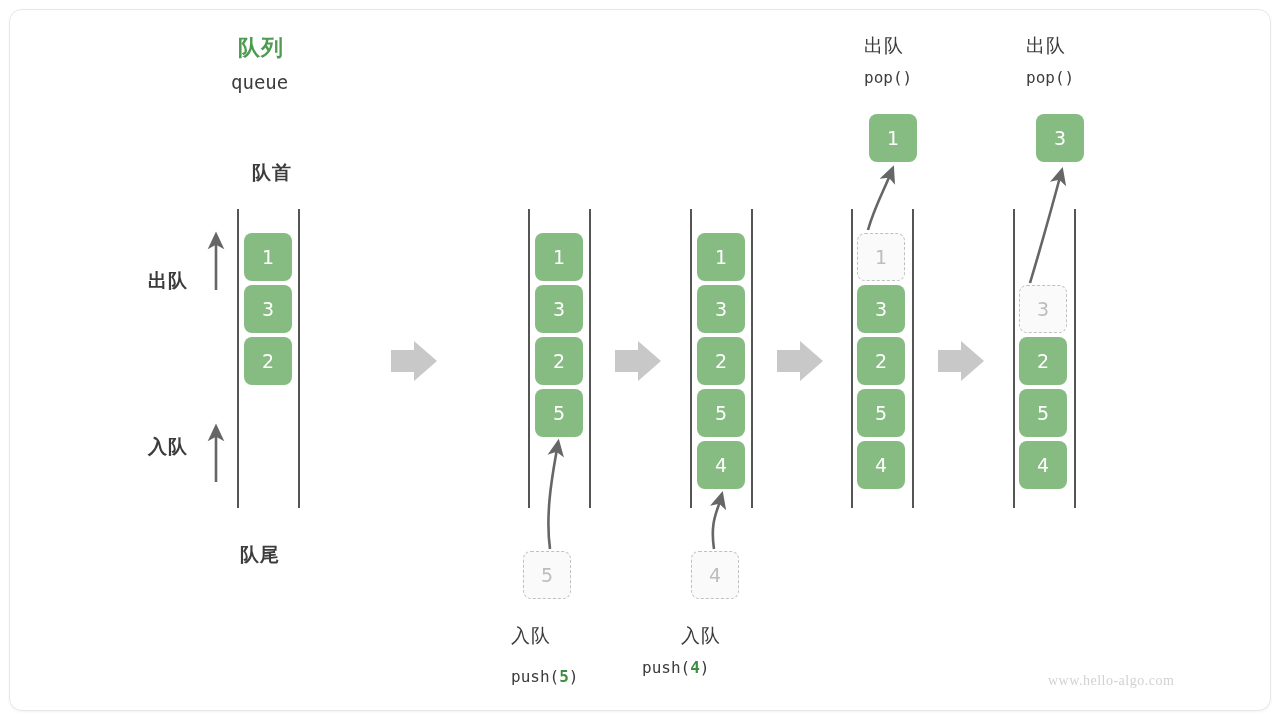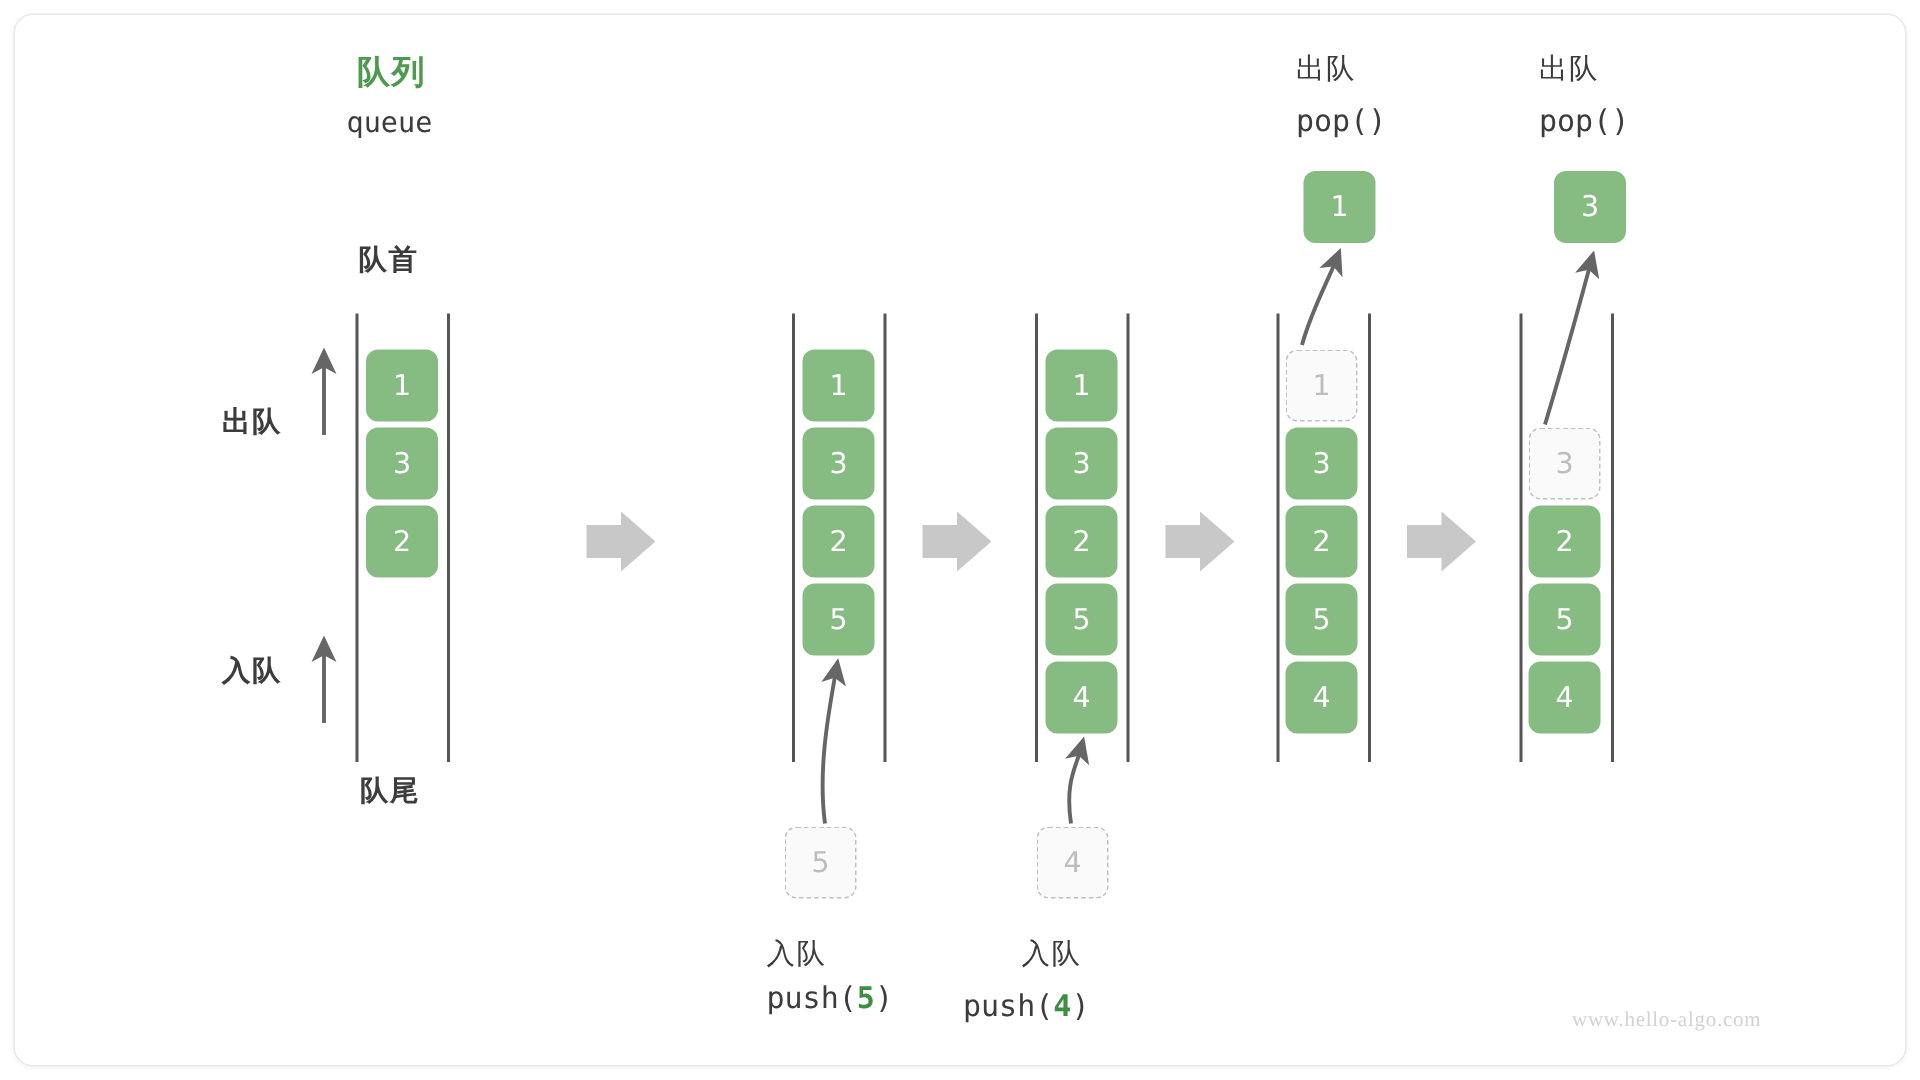--- a/index.html
+++ b/index.html
@@ -51,21 +51,21 @@
     color: #3c3c3c;
     letter-spacing: 1px;
   }
   .op-cn {
     font-size: 19px;
     color: #3c3c3c;
     letter-spacing: 1px;
   }
   .op-code {
     font-family: "DejaVu Sans Mono", "Liberation Mono", monospace;
-    font-size: 20px;
+    font-size: 16px;
     color: #3c3c3c;
     letter-spacing: 0px;
   }
   .op-code .arg { color: #3f8f43; font-weight: bold; }
   .watermark {
     font-family: Liberation Serif, serif;
     font-size: 14px;
     color: #d2d2d2;
     letter-spacing: 0.5px;
   }
@@ -108,41 +108,41 @@
 </style>
 </head>
 <body>
 
 <div id="canvas">
   <div class="card-frame"></div>
 
   <div class="txt title-cn" style="left:238px; top:33px;">队列</div>
   <div class="txt title-en" style="left:231px; top:71px;">queue</div>
 
-  <div class="txt label-cn" style="left:239px; top:160px;">队首</div>
-  <div class="txt label-cn" style="left:240px; top:514px;">队尾</div>
+  <div class="txt label-cn" style="left:252px; top:160px;">队首</div>
+  <div class="txt label-cn" style="left:240px; top:542px;">队尾</div>
 
   <div class="txt label-cn" style="left:148px; top:268px;">出队</div>
   <div class="txt label-cn" style="left:148px; top:434px;">入队</div>
 
   <div class="rail" style="left:237px; top:209px; height:299px;"></div>
   <div class="rail" style="left:298px; top:209px; height:299px;"></div>
   <div class="cell" style="left:244px; top:233px;">1</div>
   <div class="cell" style="left:244px; top:285px;">3</div>
   <div class="cell" style="left:244px; top:337px;">2</div>
 
   <div class="rail" style="left:528px; top:209px; height:299px;"></div>
   <div class="rail" style="left:589px; top:209px; height:299px;"></div>
   <div class="cell" style="left:535px; top:233px;">1</div>
   <div class="cell" style="left:535px; top:285px;">3</div>
   <div class="cell" style="left:535px; top:337px;">2</div>
   <div class="cell" style="left:535px; top:389px;">5</div>
   <div class="cell ghost" style="left:523px; top:551px;">5</div>
   <div class="txt op-cn" style="left:511px; top:623px;">入队</div>
-  <div class="txt op-code" style="left:511px; top:653px;"><span>push(</span><span class="arg">5</span><span>)</span></div>
+  <div class="txt op-code" style="left:511px; top:667px;"><span>push(</span><span class="arg">5</span><span>)</span></div>
 
   <div class="rail" style="left:690px; top:209px; height:299px;"></div>
   <div class="rail" style="left:751px; top:209px; height:299px;"></div>
   <div class="cell" style="left:697px; top:233px;">1</div>
   <div class="cell" style="left:697px; top:285px;">3</div>
   <div class="cell" style="left:697px; top:337px;">2</div>
   <div class="cell" style="left:697px; top:389px;">5</div>
   <div class="cell" style="left:697px; top:441px;">4</div>
   <div class="cell ghost" style="left:691px; top:551px;">4</div>
   <div class="txt op-cn" style="left:681px; top:623px;">入队</div>

